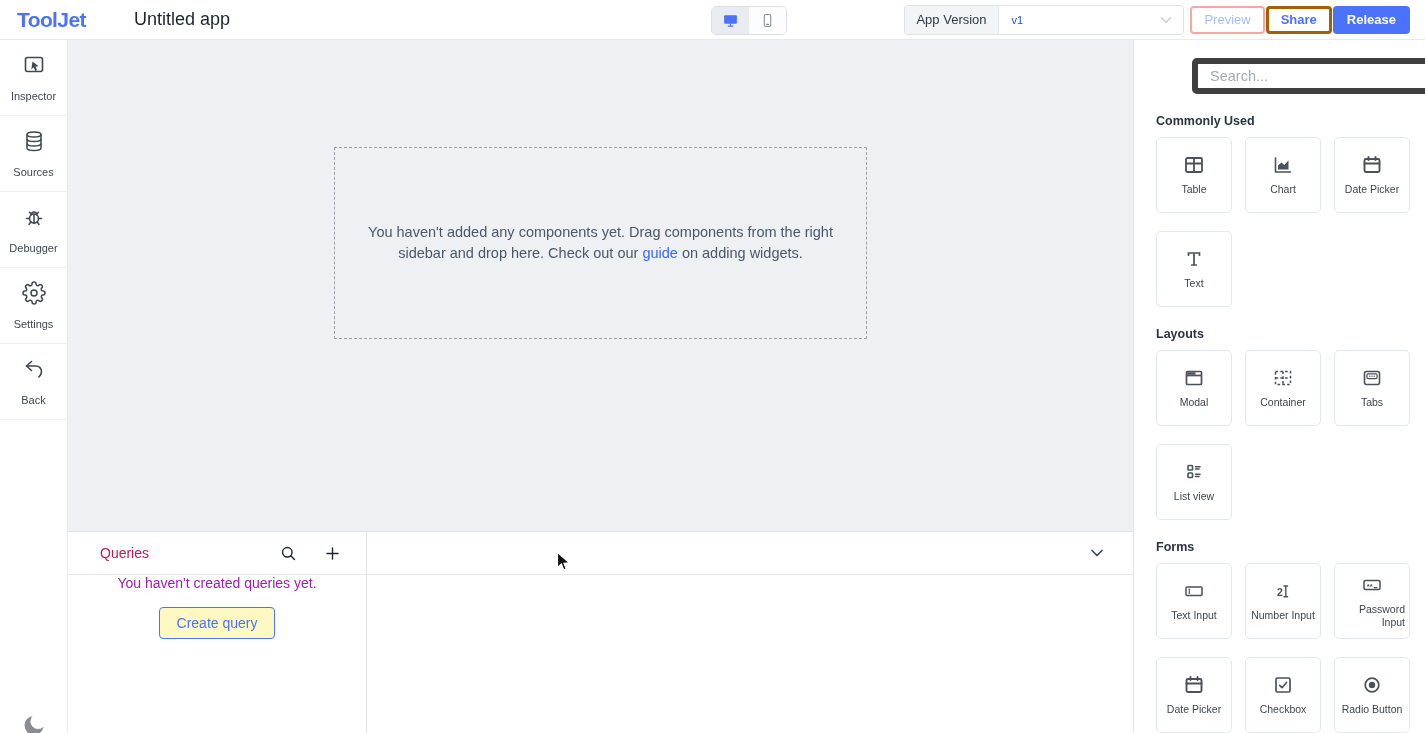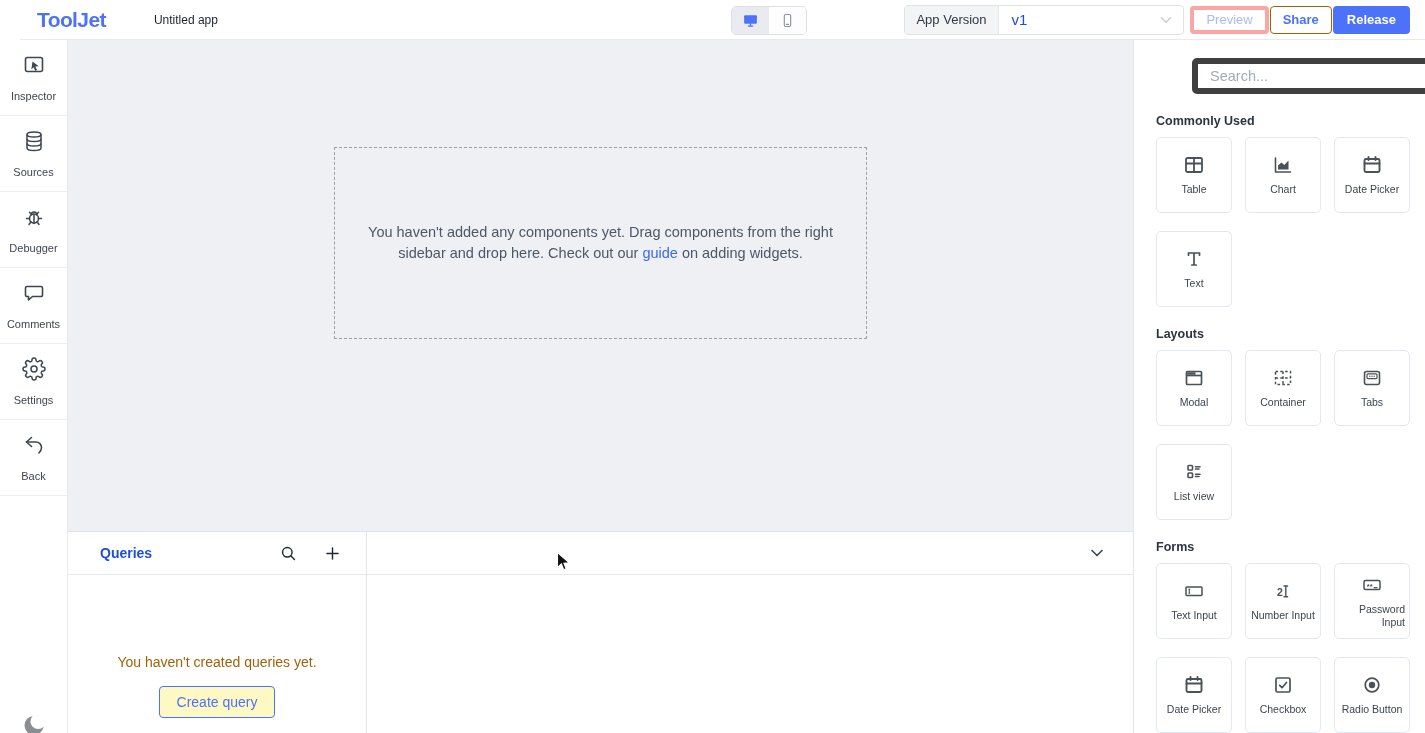--- a/index.html
+++ b/index.html
@@ -11,45 +11,45 @@
   *{box-sizing:border-box;}
   html,body{margin:0;padding:0;}
   body{
     width:1425px;height:733px;overflow:hidden;position:relative;
     font-family:"Liberation Sans",sans-serif;background:#fff;
   }
   .icon svg{width:100%;height:100%;display:block;}
 
   
   .topbar{height:40px;display:flex;align-items:center;background:#fff;
-    border-bottom:1px solid #e7e9ec;position:relative;z-index:5;margin-left:20px;}
+    border-bottom:1px solid #e7e9ec;position:relative;z-index:5;}
   .logo{font-size:21px;font-weight:800;color:var(--accent);padding-left:17px;
     letter-spacing:-0.6px;cursor:pointer;}
-  .app-title{margin-left:48px;font-size:12px;color:#1c2430;cursor:text;}
+  .app-title{margin-left:48px;font-size:18px;color:#1c2430;cursor:text;}
   .device-toggle{position:absolute;left:711px;top:6px;display:flex;
     border:1px solid #dcdfe4;border-radius:5px;overflow:hidden;background:#fff;}
   .toggle-btn{width:37px;height:27px;display:flex;align-items:center;
     justify-content:center;background:#fdfdfe;cursor:pointer;}
   .toggle-btn.selected{background:#e9ebf0;}
   .toggle-btn .icon{width:17px;height:17px;}
   .desktop-ic{color:var(--accent);}
   .mobile-ic{color:#8d939c;}
   .topbar-right{margin-left:auto;display:flex;align-items:center;
     padding-right:15px;gap:1px;}
   .version-group{display:flex;align-items:center;width:280px;height:30px;
     border:1px solid #dfe2e7;border-radius:4px;margin-right:5px;background:#fff;cursor:pointer;}
   .version-label{background:#f3f4f6;height:100%;display:flex;align-items:center;
     padding:0 11px;font-size:13px;color:#2f3844;border-right:1px solid #e4e7eb;
     border-radius:4px 0 0 4px;}
-  .version-value{padding-left:13px;font-size:15px;color:#1d4ed8;flex:1;}
+  .version-value{padding-left:13px;font-size:11px;color:#1d4ed8;flex:1;}
   .version-chevron{width:18px;height:18px;color:#c9cdd4;margin-right:8px;}
   .btn{height:28px;border-radius:4px;font-size:13px;display:flex;align-items:center;
     justify-content:center;cursor:pointer;padding:0 12px;}
-  .btn-preview{border:4px solid #fca5a5;color:#a9bcf9;background:#fff;}
-  .btn-share{border:1px solid #a16207;color:var(--accent);font-weight:600;background:#fff;}
+  .btn-preview{border:2px solid #fca5a5;color:#a9bcf9;background:#fff;}
+  .btn-share{border:3px solid #a16207;color:var(--accent);font-weight:600;background:#fff;}
   .btn-release{background:var(--accent);color:#fff;font-weight:600;border:none;padding:0 14px;}
 
   
   .body-row{display:flex;height:693px;}
 
   
   .left-rail{width:68px;background:#fff;border-right:1px solid #e7e9ec;position:relative;flex-shrink:0;}
   .rail-item{height:76px;display:flex;flex-direction:column;align-items:center;
     justify-content:center;gap:13px;border-bottom:1px solid #edeff2;cursor:pointer;}
   .rail-icon{width:24px;height:24px;color:#3f4650;}
@@ -64,26 +64,26 @@
     border:1px dashed #9aa0a8;display:flex;align-items:center;justify-content:center;}
   .empty-text{width:500px;text-align:center;font-size:14.5px;line-height:1.45;color:#4d5766;}
   .guide-link{color:var(--link);cursor:pointer;}
 
   
   .queries-panel{height:202px;background:#fff;border-top:1px solid #dfe2e6;display:flex;}
   .qp-left{width:299px;border-right:1px solid #e3e5e9;display:flex;flex-direction:column;flex-shrink:0;}
   .qp-right{flex:1;display:flex;flex-direction:column;}
   .qp-header{height:43px;border-bottom:1px solid #e6e8eb;display:flex;align-items:center;flex-shrink:0;}
   .qp-left .qp-header{padding:0 24px 0 32px;}
-  .qp-title{font-size:14px;font-weight:700;color:#1d4ed8;flex:1;}
+  .qp-title{font-size:14px;font-weight:400;color:#be185d;flex:1;}
   .qp-icon{width:19px;height:19px;color:#1f2731;cursor:pointer;}
   .qp-icon + .qp-icon{margin-left:25px;}
   .qp-right .qp-header{justify-content:flex-end;padding-right:26px;}
   .collapse-icon{width:20px;height:20px;color:#3e4653;cursor:pointer;}
-  .qp-empty{margin-top:79px;text-align:center;font-size:14px;color:#a16207;}
+  .qp-empty{text-align:center;font-size:14px;color:#a21caf;}
   .create-query-btn{margin:16px auto 0;border:1px solid var(--accent);color:var(--accent);
     background:#fef9c3;border-radius:4px;font-size:14px;padding:7px 17px;cursor:pointer;
     font-family:inherit;}
 
   
   .widgets-sidebar{width:292px;background:#fff;border-left:1px solid #e3e6ea;
     padding:18px 12px 0 17px;overflow:hidden;flex-shrink:0;}
   .search-input{width:100%;height:36px;border:6px solid #404040;border-radius:5px;
     font-size:14.5px;color:#2c3542;padding:0 12px;outline:none;font-family:inherit;margin-left:41px;}
   .search-input::placeholder{color:#a3abb5;}
@@ -168,28 +168,20 @@
           <span class="icon rail-icon">
             <svg viewBox="0 0 24 24" fill="none" stroke="currentColor" stroke-width="1.5" stroke-linecap="round">
               <circle cx="12" cy="13.5" r="4.5"></circle>
               <path d="M12 9.5v9M9.6 9.8 7.6 7.3M14.4 9.8l2-2.5M7.5 13.5h-3M19.5 13.5h-3M9 16.8 7 19.5M15 16.8l2 2.7M9.5 9.5c0-1.4 1.1-2.5 2.5-2.5s2.5 1.1 2.5 2.5"></path>
             </svg>
           </span>
           <span class="rail-label">Debugger</span>
         </div>
         <div class="rail-item">
           <span class="icon rail-icon">
-            <svg viewBox="0 0 24 24" fill="none" stroke="currentColor" stroke-width="1.6" stroke-linejoin="round">
-              <path d="M5 5.5h14A1.5 1.5 0 0 1 20.5 7v7a1.5 1.5 0 0 1-1.5 1.5h-8.5L6.5 19v-3.5H5A1.5 1.5 0 0 1 3.5 14V7A1.5 1.5 0 0 1 5 5.5z"></path>
-            </svg>
-          </span>
-          <span class="rail-label">Comments</span>
-        </div>
-        <div class="rail-item">
-          <span class="icon rail-icon">
             <svg viewBox="0 0 24 24" fill="none" stroke="currentColor" stroke-width="1.5" stroke-linecap="round" stroke-linejoin="round">
               <circle cx="12" cy="12" r="3"></circle>
               <path d="M19.4 15a1.65 1.65 0 0 0 .33 1.82l.06.06a2 2 0 0 1-2.83 2.83l-.06-.06a1.65 1.65 0 0 0-1.82-.33 1.65 1.65 0 0 0-1 1.51V21a2 2 0 0 1-4 0v-.09A1.65 1.65 0 0 0 9 19.4a1.65 1.65 0 0 0-1.82.33l-.06.06a2 2 0 0 1-2.83-2.83l.06-.06a1.65 1.65 0 0 0 .33-1.82 1.65 1.65 0 0 0-1.51-1H3a2 2 0 0 1 0-4h.09A1.65 1.65 0 0 0 4.6 9a1.65 1.65 0 0 0-.33-1.82l-.06-.06a2 2 0 0 1 2.83-2.83l.06.06a1.65 1.65 0 0 0 1.82.33H9a1.65 1.65 0 0 0 1-1.51V3a2 2 0 0 1 4 0v.09a1.65 1.65 0 0 0 1 1.51 1.65 1.65 0 0 0 1.82-.33l.06-.06a2 2 0 0 1 2.83 2.83l-.06.06a1.65 1.65 0 0 0-.33 1.82V9a1.65 1.65 0 0 0 1.51 1H21a2 2 0 0 1 0 4h-.09a1.65 1.65 0 0 0-1.51 1z"></path>
             </svg>
           </span>
           <span class="rail-label">Settings</span>
         </div>
         <div class="rail-item">
           <span class="icon rail-icon">
             <svg viewBox="0 0 24 24" fill="none" stroke="currentColor" stroke-width="1.6" stroke-linecap="round" stroke-linejoin="round">

